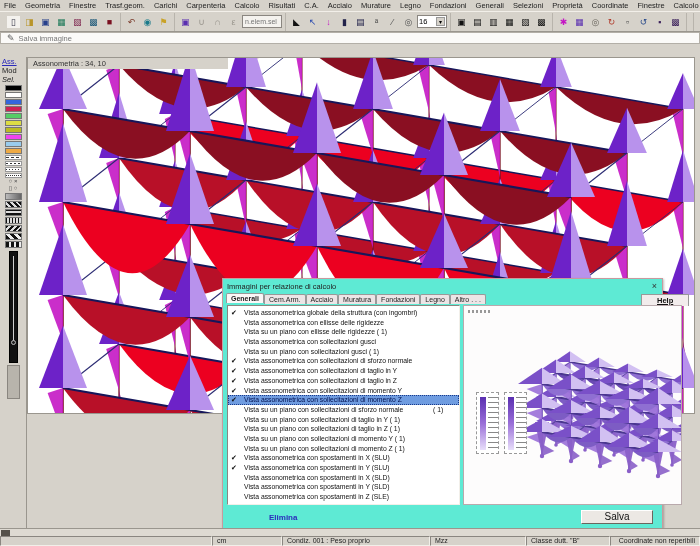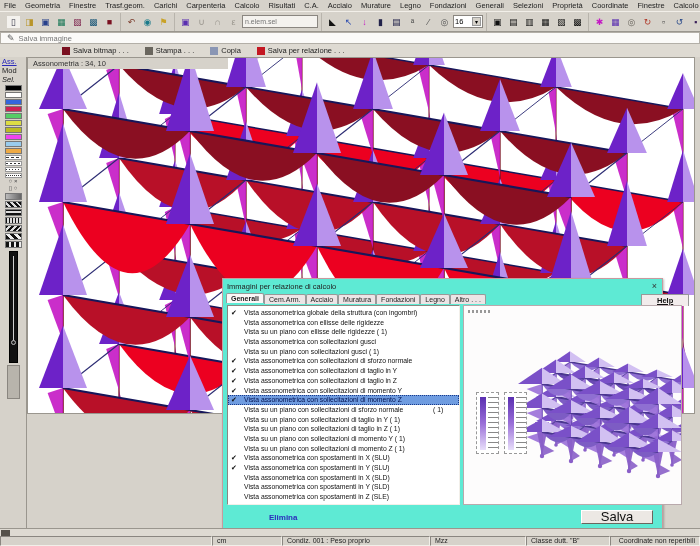--- a/index.html
+++ b/index.html
@@ -12,21 +12,21 @@
              display:flex; align-items:center; gap:9px; padding-left:4px; font-size:7.5px; color:#222; }
   .menu-item { white-space:nowrap; cursor:default; }
 
   
   #toolbar { position:absolute; left:0; top:11px; width:700px; height:21px; background:#d6d2ca;
              border-top:1px solid #f2efe9; border-bottom:1px solid #9a968e;
              display:flex; align-items:center; padding-left:3px; }
   .tgroup { display:flex; align-items:center; gap:1px; padding:0 3px; border-right:1px solid #b8b4ac; height:18px; }
   .ticon { width:15px; height:14px; font-size:9px; line-height:13px; text-align:center;
            background:#d6d2ca; border:1px solid #d6d2ca; color:#333; overflow:hidden; }
-  .tinput { width:76px; height:13px; font-size:7px; color:#999; background:#f4f2ee;
+  .tinput { width:40px; height:13px; font-size:7px; color:#999; background:#f4f2ee;
             border:1px solid #8a8680; padding:1px 2px; font-family:"Liberation Sans",sans-serif; }
   .tdrop { width:30px; height:13px; background:#fff; border:1px solid #8a8680; font-size:7.5px;
            display:flex; align-items:center; justify-content:space-between; padding:0 1px; }
   .tdrop .arr { font-size:6px; background:#d6d2ca; border:1px solid #999; width:9px; height:9px;
                 line-height:9px; text-align:center; }
 
   
   #imgbar { position:absolute; left:0; top:32px; width:700px; height:12px; background:#fbfaf8;
             border:1px solid #b3afa7; display:flex; align-items:center; font-size:7.5px; color:#777; }
   #imgbar .pencil { color:#555; font-size:9px; margin:0 4px 0 6px; }
@@ -91,21 +91,21 @@
                  border:1px solid #b9a9ac; overflow:hidden; }
   .legendbox { position:absolute; width:23px; height:62px; border:1px dashed #999; background:#fff; }
   .legendbox .bar { position:absolute; left:3px; top:4px; width:6px; height:53px;
                     background:linear-gradient(#5a2fb0,#9a6fd8,#e8defa); }
   .legendbox .ticks { position:absolute; left:11px; top:4px; width:10px; height:53px;
                       background:repeating-linear-gradient(#888 0 1px, transparent 1px 5px); }
   #pv-marks { position:absolute; left:4px; top:4px; width:22px; height:3px;
               background:repeating-linear-gradient(90deg,#999 0 2px, transparent 2px 4px); }
   #dlg-elimina { position:absolute; left:46px; top:234px; font-size:8px; font-weight:bold; color:#2b2bbb; }
   #dlg-salva { position:absolute; left:358px; top:231px; width:72px; height:14px; background:#ece8e4;
-               border:1px solid; border-color:#fff #6a665e #6a665e #fff; font-size:13px; text-align:center;
+               border:1px solid; border-color:#fff #6a665e #6a665e #fff; font-size:10px; text-align:center;
                line-height:12px; color:#111; }
 </style>
 </head>
 <body>
 
 <div id="app">
 
   <div id="menubar">
       <span class="menu-item">File</span>
       <span class="menu-item">Geometria</span>
@@ -183,38 +183,20 @@
         <div class="ticon" style="color: rgb(58, 31, 90); background: rgb(214, 210, 202);">▩</div>
       </div>
       <div class="tgroup"></div>
     </div>
 
   <div id="imgbar">
     <span class="pencil">✎</span>
     <span>Salva immagine</span>
   </div>
 
-  <div id="imgbtns">
-      <div class="imgbtn">
-        <span class="sq-icon" style="background: rgb(122, 16, 32);"></span>
-        <span>Salva  bitmap . . .</span>
-      </div>
-      <div class="imgbtn">
-        <span class="sq-icon" style="background: rgb(106, 102, 94);"></span>
-        <span>Stampa . . .</span>
-      </div>
-      <div class="imgbtn">
-        <span class="sq-icon" style="background: rgb(138, 150, 180);"></span>
-        <span>Copia</span>
-      </div>
-      <div class="imgbtn">
-        <span class="sq-icon" style="background: rgb(196, 23, 34);"></span>
-        <span>Salva per relazione . . .</span>
-      </div>
-    </div>
 
   <div id="leftpanel">
       <div class="lp-tab" style="color: rgb(43, 43, 187); text-decoration: underline;">Ass.</div>
       <div class="lp-tab" style="color: rgb(34, 34, 34);">Mod</div>
       <div class="lp-tab" style="color: rgb(34, 34, 34); font-style: italic;">Sel.</div>
       <div class="swatch" style="background: rgb(0, 0, 0);"></div>
       <div class="swatch" style="background: rgb(255, 255, 255);"></div>
       <div class="swatch" style="background: rgb(51, 102, 221);"></div>
       <div class="swatch" style="background: rgb(204, 34, 85);"></div>
       <div class="swatch" style="background: rgb(85, 204, 102);"></div>

